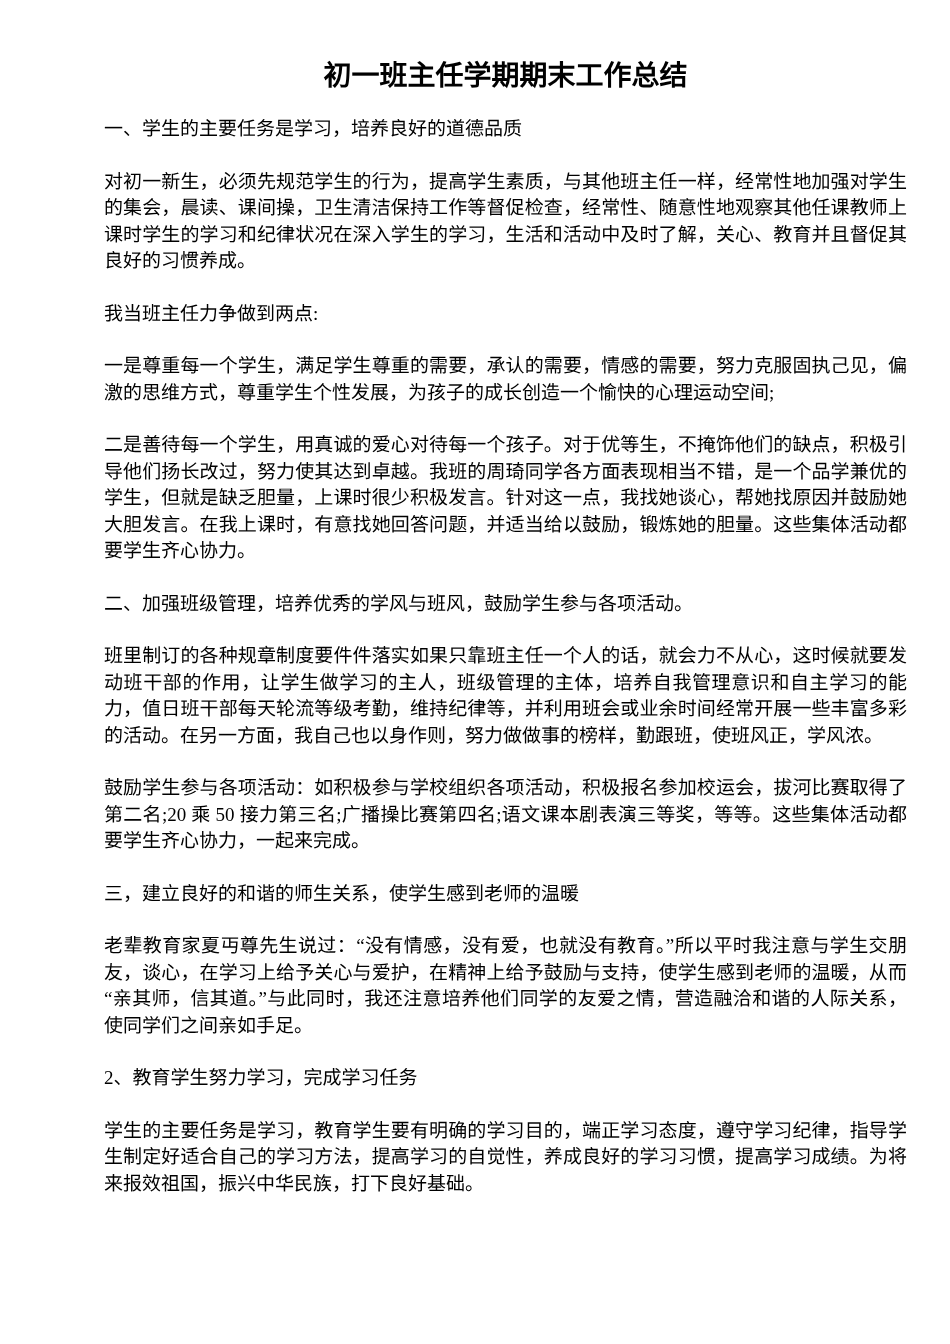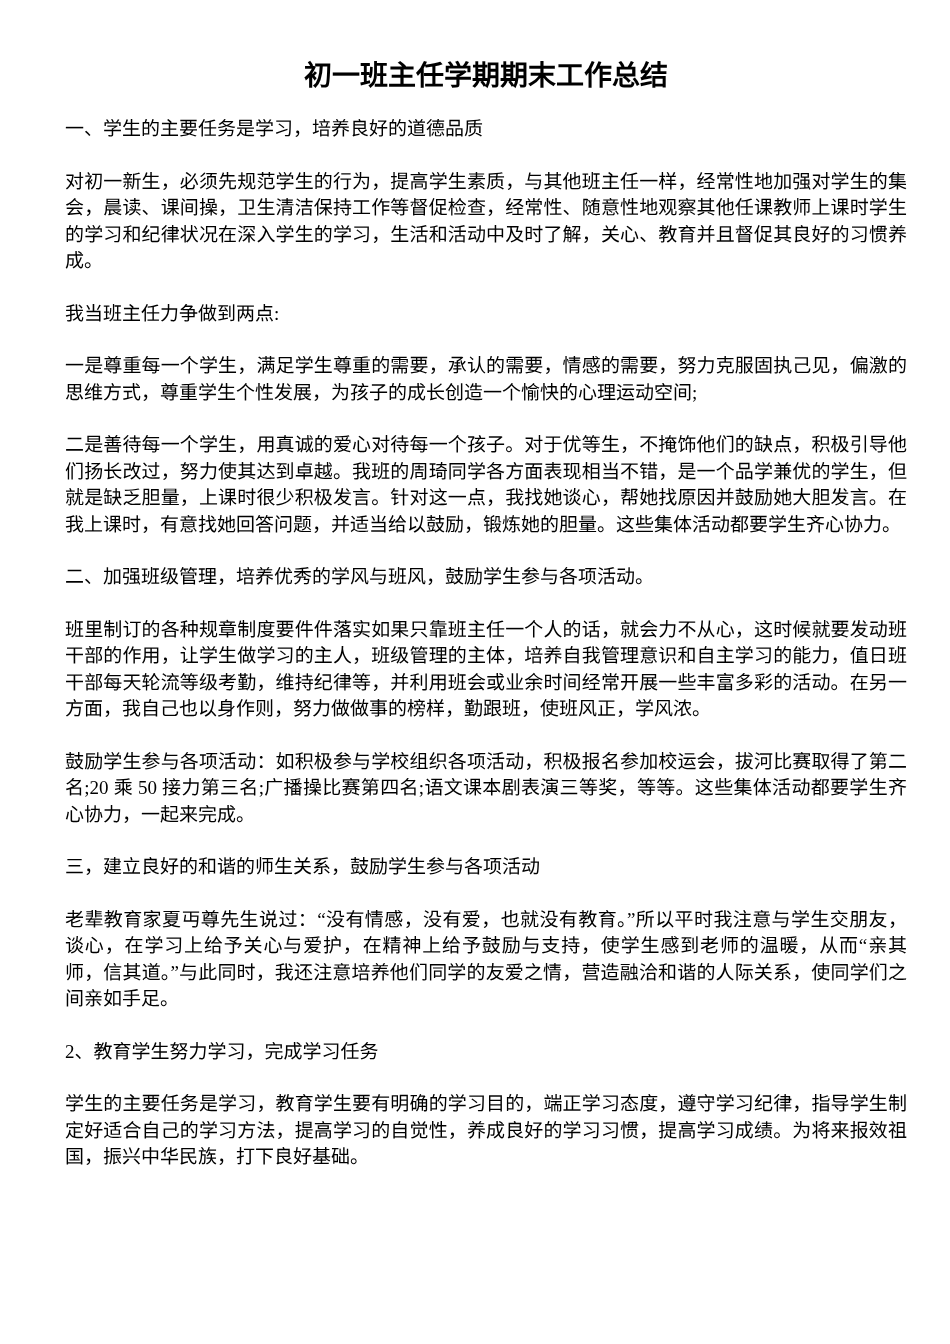--- a/index.html
+++ b/index.html
@@ -6,21 +6,21 @@
     margin: 0;
     padding: 0;
     background: #ffffff;
   }
   .page {
     position: relative;
     box-sizing: border-box;
     width: 950px;
     height: 1344px;
     background: #ffffff;
-    padding: 48px 43px 0 65px;
+    padding: 48px 43px 0 104px;
     font-family: "Liberation Serif", "DejaVu Serif", serif;
     color: #000000;
     overflow: hidden;
   }
   .doc-title {
     font-size: 28px;
     line-height: 36px;
     font-weight: bold;
     text-align: center;
     margin: 10px 0 22px 0;
@@ -40,17 +40,17 @@
   <h1 class="doc-title">初一班主任学期期末工作总结</h1>
 
   <p class="para">一、学生的主要任务是学习，培养良好的道德品质</p>
   <p class="para">对初一新生，必须先规范学生的行为，提高学生素质，与其他班主任一样，经常性地加强对学生的集会，晨读、课间操，卫生清洁保持工作等督促检查，经常性、随意性地观察其他任课教师上课时学生的学习和纪律状况在深入学生的学习，生活和活动中及时了解，关心、教育并且督促其良好的习惯养成。</p>
   <p class="para">我当班主任力争做到两点:</p>
   <p class="para">一是尊重每一个学生，满足学生尊重的需要，承认的需要，情感的需要，努力克服固执己见，偏激的思维方式，尊重学生个性发展，为孩子的成长创造一个愉快的心理运动空间;</p>
   <p class="para">二是善待每一个学生，用真诚的爱心对待每一个孩子。对于优等生，不掩饰他们的缺点，积极引导他们扬长改过，努力使其达到卓越。我班的周琦同学各方面表现相当不错，是一个品学兼优的学生，但就是缺乏胆量，上课时很少积极发言。针对这一点，我找她谈心，帮她找原因并鼓励她大胆发言。在我上课时，有意找她回答问题，并适当给以鼓励，锻炼她的胆量。这些集体活动都要学生齐心协力。</p>
   <p class="para">二、加强班级管理，培养优秀的学风与班风，鼓励学生参与各项活动。</p>
   <p class="para">班里制订的各种规章制度要件件落实如果只靠班主任一个人的话，就会力不从心，这时候就要发动班干部的作用，让学生做学习的主人，班级管理的主体，培养自我管理意识和自主学习的能力，值日班干部每天轮流等级考勤，维持纪律等，并利用班会或业余时间经常开展一些丰富多彩的活动。在另一方面，我自己也以身作则，努力做做事的榜样，勤跟班，使班风正，学风浓。</p>
   <p class="para">鼓励学生参与各项活动：如积极参与学校组织各项活动，积极报名参加校运会，拔河比赛取得了第二名;20 乘 50 接力第三名;广播操比赛第四名;语文课本剧表演三等奖，等等。这些集体活动都要学生齐心协力，一起来完成。</p>
-  <p class="para">三，建立良好的和谐的师生关系，鼓励学生参与各项活动</p>
+  <p class="para">三，建立良好的和谐的师生关系，使学生感到老师的温暖</p>
   <p class="para">老辈教育家夏丏尊先生说过：“没有情感，没有爱，也就没有教育。”所以平时我注意与学生交朋友，谈心，在学习上给予关心与爱护，在精神上给予鼓励与支持，使学生感到老师的温暖，从而“亲其师，信其道。”与此同时，我还注意培养他们同学的友爱之情，营造融洽和谐的人际关系，使同学们之间亲如手足。</p>
   <p class="para">2、教育学生努力学习，完成学习任务</p>
   <p class="para">学生的主要任务是学习，教育学生要有明确的学习目的，端正学习态度，遵守学习纪律，指导学生制定好适合自己的学习方法，提高学习的自觉性，养成良好的学习习惯，提高学习成绩。为将来报效祖国，振兴中华民族，打下良好基础。</p>
 </div>
 
 </body></html>

